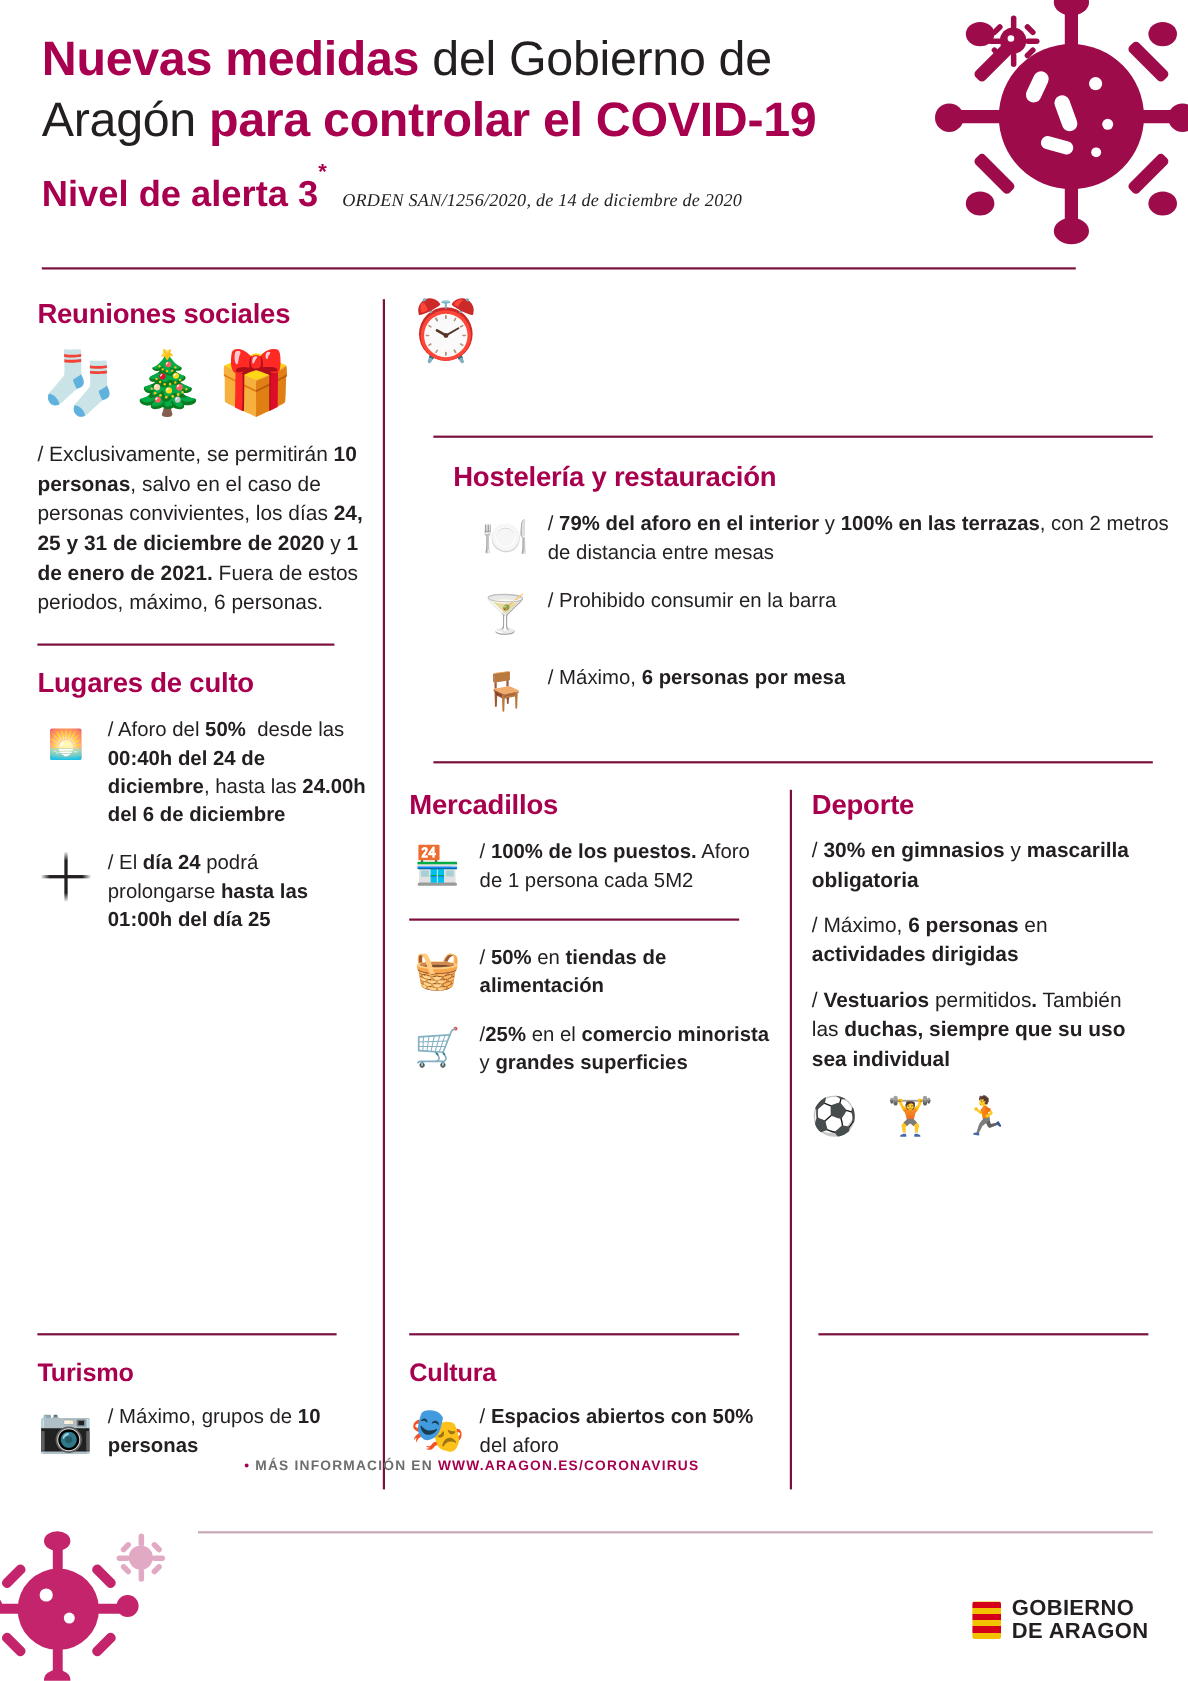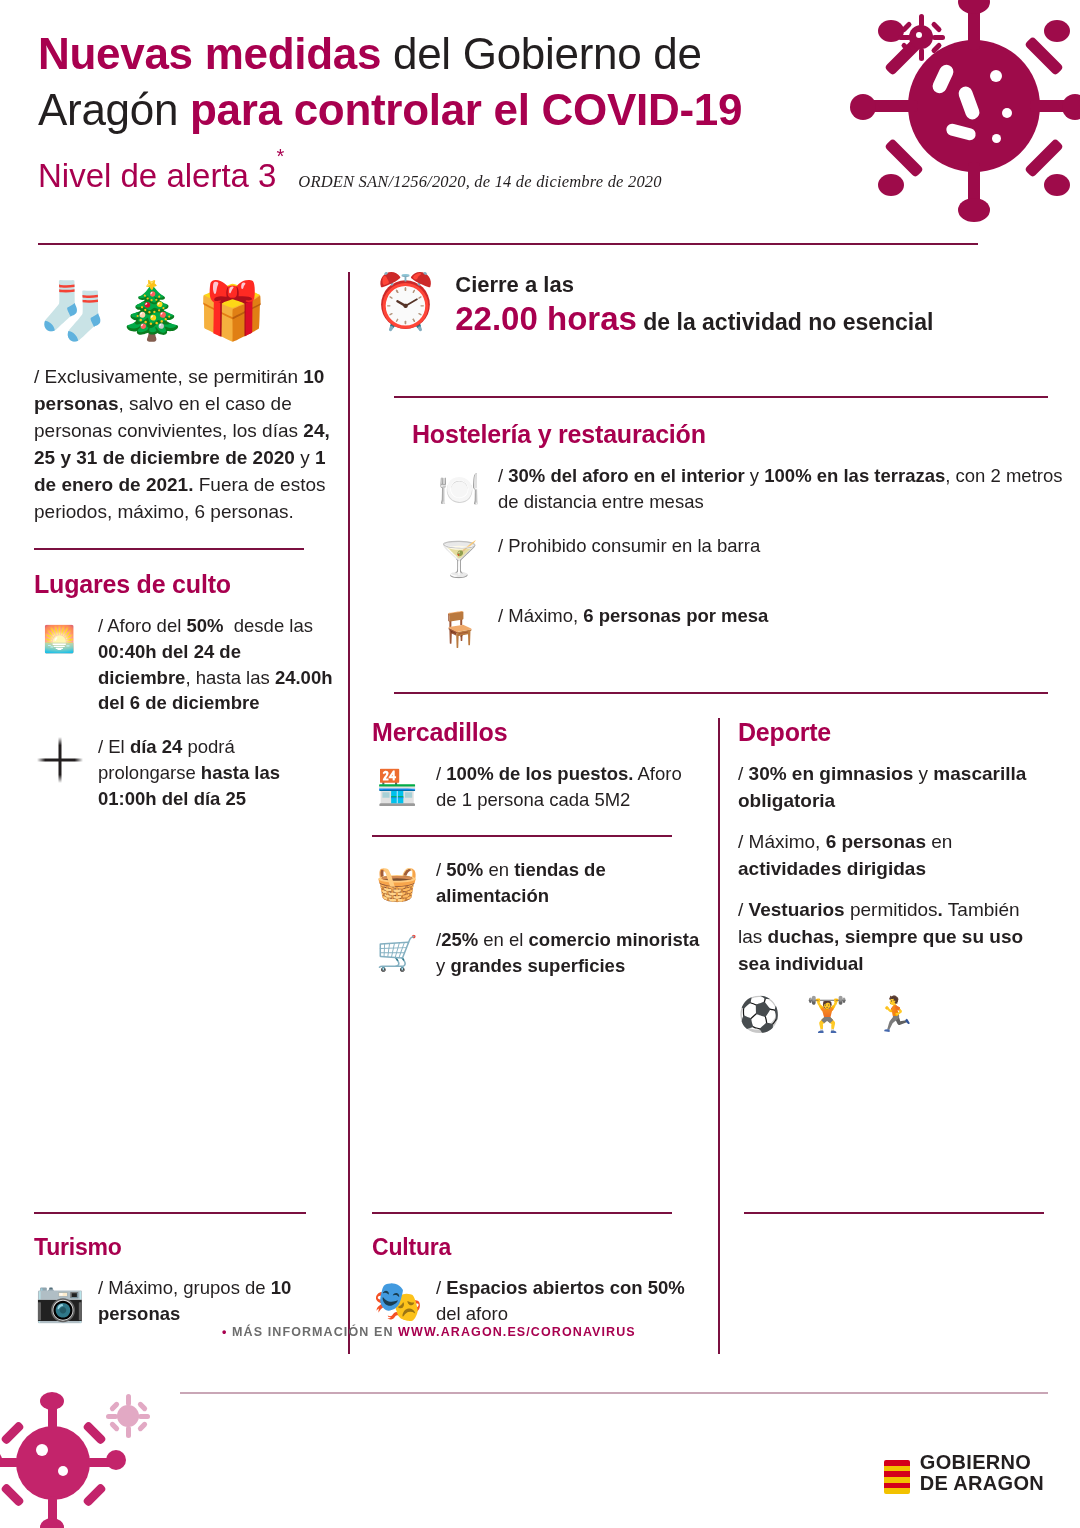--- a/index.html
+++ b/index.html
@@ -73,21 +73,21 @@
   }
   .subtitle-row {
     margin-top: 18px;
     display: flex;
     align-items: baseline;
     gap: 14px;
   }
   .subtitle {
     font-size: 33px;
     color: #a8004f;
-    font-weight: 400;
+    font-weight: 700;
   }
   .subtitle sup {
     font-size: 20px;
     top: -12px;
     position: relative;
   }
   .orden {
     font-size: 16.5px;
     font-style: italic;
     color: #231f20;
@@ -274,21 +274,21 @@
     font-weight: 700;
   }
   .footer-note .url { color: #a8004f; }
   .footer-note .bullet { color: #a8004f; }
 
   .gob {
     position: absolute;
     right: 36px;
     top: 1452px;
     display: flex;
-    align-items: flex-end;
+    align-items: center;
     gap: 10px;
   }
   .gob .flag {
     width: 26px;
     height: 34px;
     background:
       repeating-linear-gradient(to bottom,
         #d4001a 0 5.6px, #f2c200 5.6px 11.3px);
     border-radius: 2px;
   }
@@ -390,49 +390,44 @@
       <div class="orden">ORDEN SAN/1256/2020, de 14 de diciembre de 2020</div>
     </div>
   </div>
   <div class="header-rule"></div>
 
   <div class="vline v1"></div>
   <div class="vline v2"></div>
 
   <div class="closing">
     <div class="clock">⏰</div>
-    <div>
-      <div class="l1">Cierre a las</div>
-      <div class="l2">
-        <span class="big">22.00 horas</span><span> de la actividad no esencial</span>
-      </div>
-    </div>
   </div>
   <div class="rule-wide"></div>
 
   <div class="hosteleria">
     <h2 class="sec">Hostelería y restauración</h2>
     <div style="padding-left:22px;">
       <div class="item">
         <div class="ico">🍽️</div>
-        <div class="txt">/ <b>30% del aforo en el interior</b> y <b>100% en las terrazas</b>, con 2 metros de distancia entre mesas</div>
+        <div class="txt">/ <b>79% del aforo en el interior</b> y <b>100% en las terrazas</b>, con 2 metros de distancia entre mesas</div>
       </div>
       <div class="item">
         <div class="ico">🍸</div>
         <div class="txt">/ Prohibido consumir en la barra</div>
       </div>
       <div class="item">
         <div class="ico">🪑</div>
         <div class="txt">/ Máximo, <b>6 personas por mesa</b></div>
       </div>
     </div>
   </div>
   <div class="rule-wide2"></div>
 
   <div class="col-left">
+    <h2 class="sec">Reuniones sociales</h2>
     <div class="xmas-row">
       <span>🧦</span>
       <span>🎄</span>
       <span>🎁</span>
     </div>
     <p class="body">/ Exclusivamente, se permitirán <b>10 personas</b>, salvo en el caso de personas convivientes, los días <b>24, 25 y 31 de diciembre de 2020</b> y <b>1 de enero de 2021.</b> Fuera de estos periodos, máximo, 6 personas.</p>
 
     <div class="hrule short"></div>
 
     <h2 class="sec">Lugares de culto</h2>

